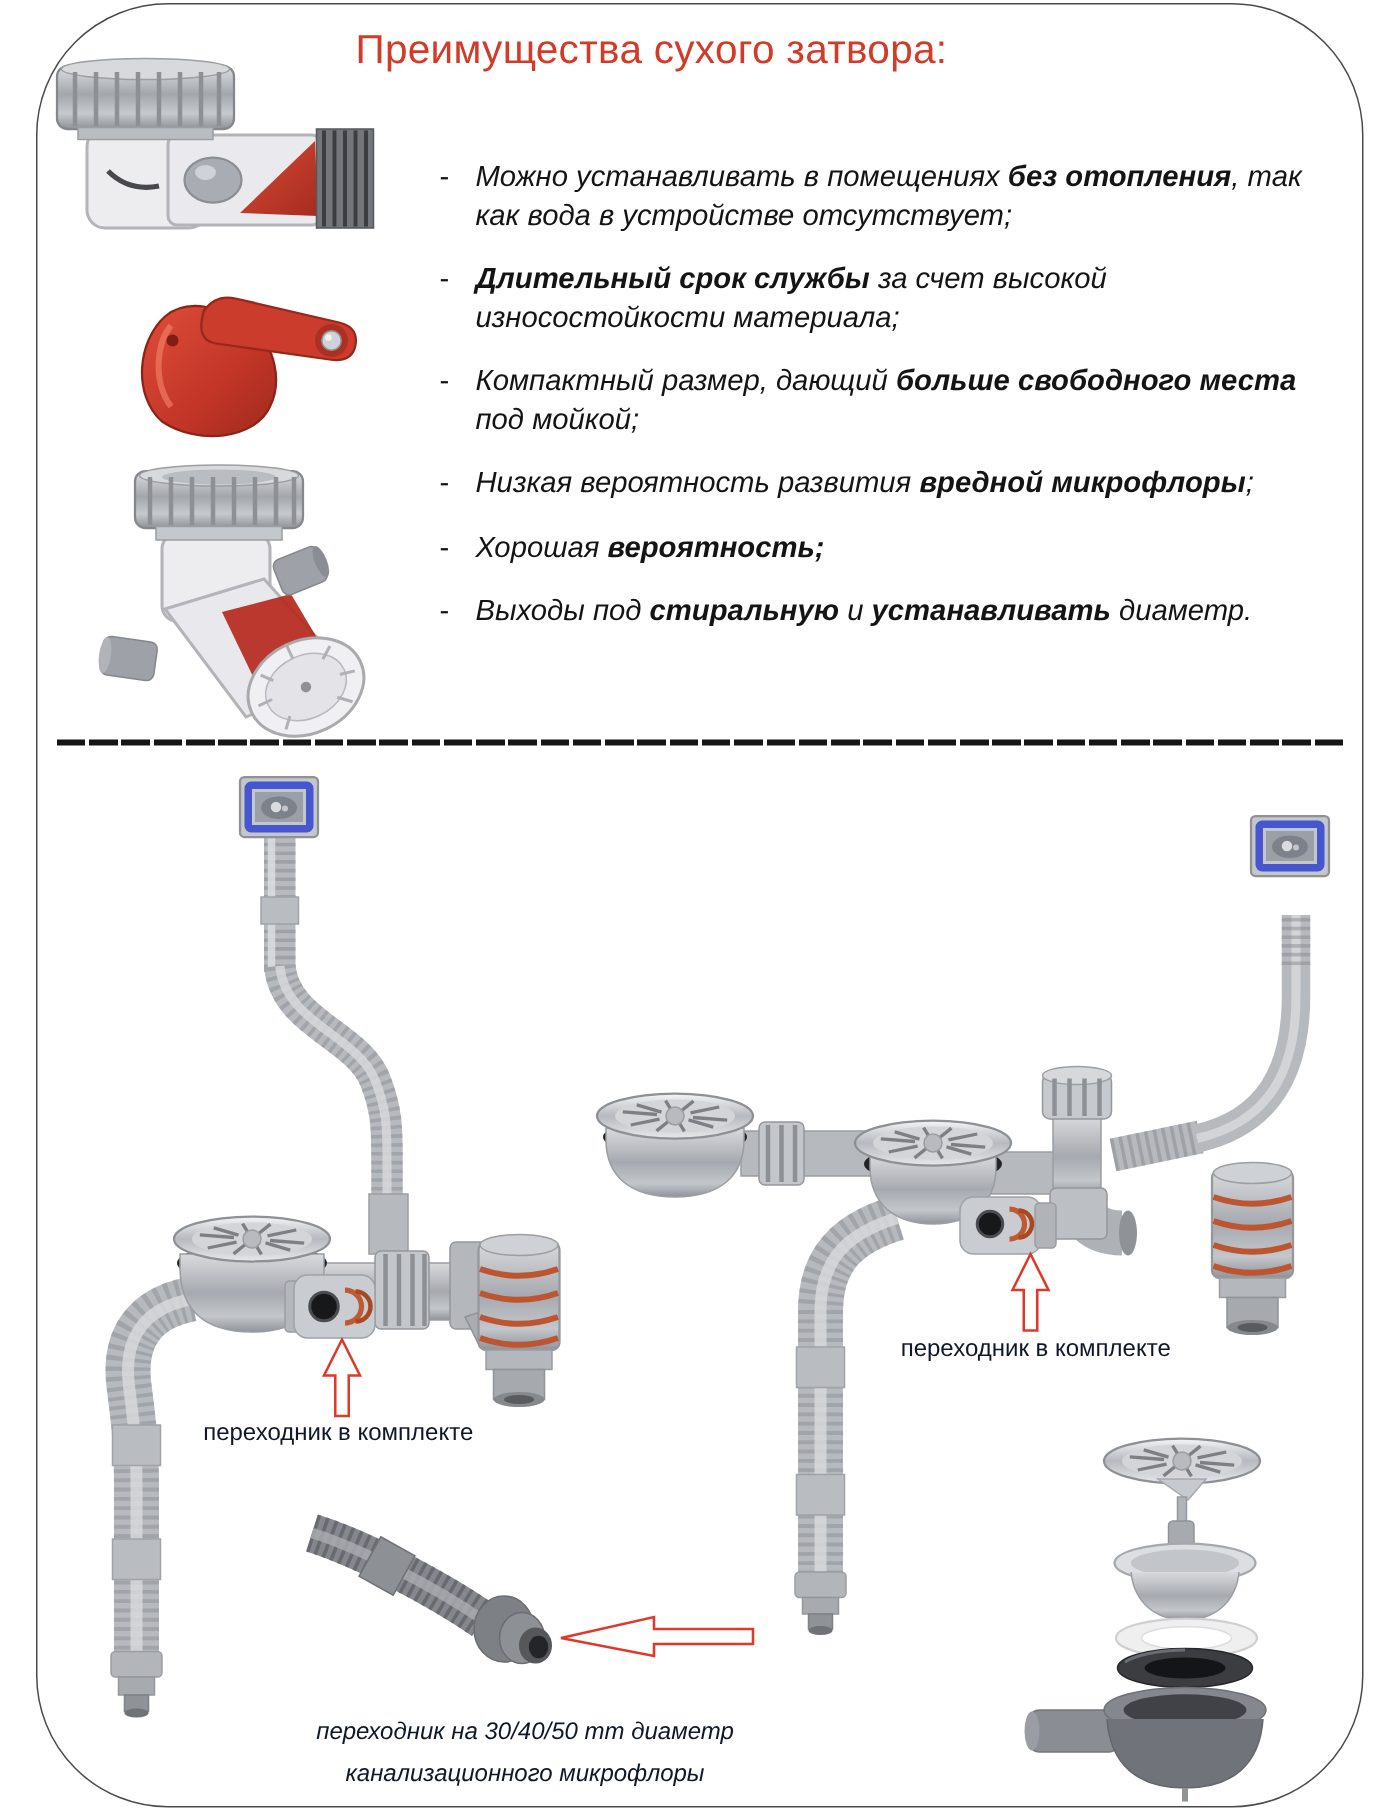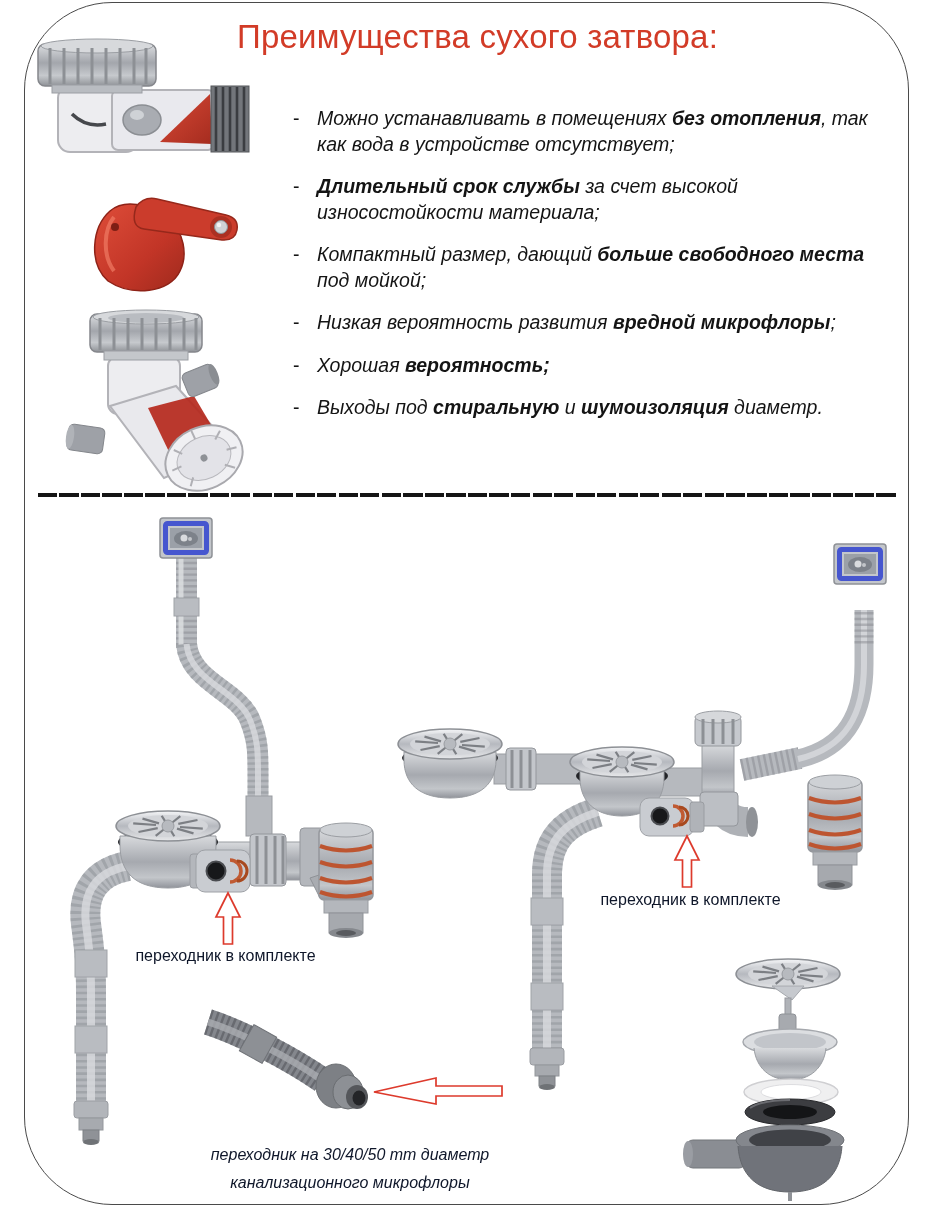--- a/index.html
+++ b/index.html
@@ -6,21 +6,21 @@
   #page{
     position:relative;width:932px;height:1212px;background:#fff;overflow:hidden;
     font-family:"Liberation Sans",sans-serif;color:#141414;
   }
   #frame{
     position:absolute;left:24px;top:2px;width:883px;height:1201px;
     border:1.5px solid #4a4a4a;border-radius:88px;pointer-events:none;
   }
   #title{
     position:absolute;left:237px;top:18px;width:600px;
-    font-size:33px;font-weight:400;color:var(--title-red,#d23b27);letter-spacing:.2px;
+    font-size:27px;font-weight:400;color:var(--title-red,#d23b27);letter-spacing:.2px;
   }
   #advantages{position:absolute;left:293px;top:106px;width:600px;}
   .bullet{display:flex;margin-bottom:17px;font-size:19.5px;line-height:25.5px;}
   .bullet .dash{width:24px;flex:0 0 24px;}
   .bullet p{margin:0;font-style:italic;}
   .bullet b{font-weight:bold;}
   .prod{position:absolute;}
   #prod1{left:28px;top:36px;width:236px;height:142px;}
   #prod2{left:74px;top:183px;width:186px;height:120px;}
   #prod3{left:52px;top:308px;width:202px;height:184px;}
@@ -161,21 +161,21 @@
       <div class="bullet">
         <span class="dash">-</span>
         <p><span>Низкая вероятность развития </span><b>вредной микрофлоры</b><span>;</span></p>
       </div>
       <div class="bullet">
         <span class="dash">-</span>
         <p><span>Хорошая </span><b>вероятность;</b></p>
       </div>
       <div class="bullet">
         <span class="dash">-</span>
-        <p><span>Выходы под </span><b>стиральную</b><span>  и </span><b>шумоизоляция</b><span> диаметр.</span></p>
+        <p><span>Выходы под </span><b>стиральную</b><span>  и </span><b>устанавливать</b><span> диаметр.</span></p>
       </div>
     </div>
 
   <div id="divider"></div>
 
   <svg id="diagram" viewBox="0 500 932 712">
     <defs>
       <linearGradient id="gMet2" x1="0" y1="0" x2="0" y2="1">
         <stop offset="0" stop-color="#d8dadd"></stop>
           <stop offset=".5" stop-color="#a6a9af"></stop>

